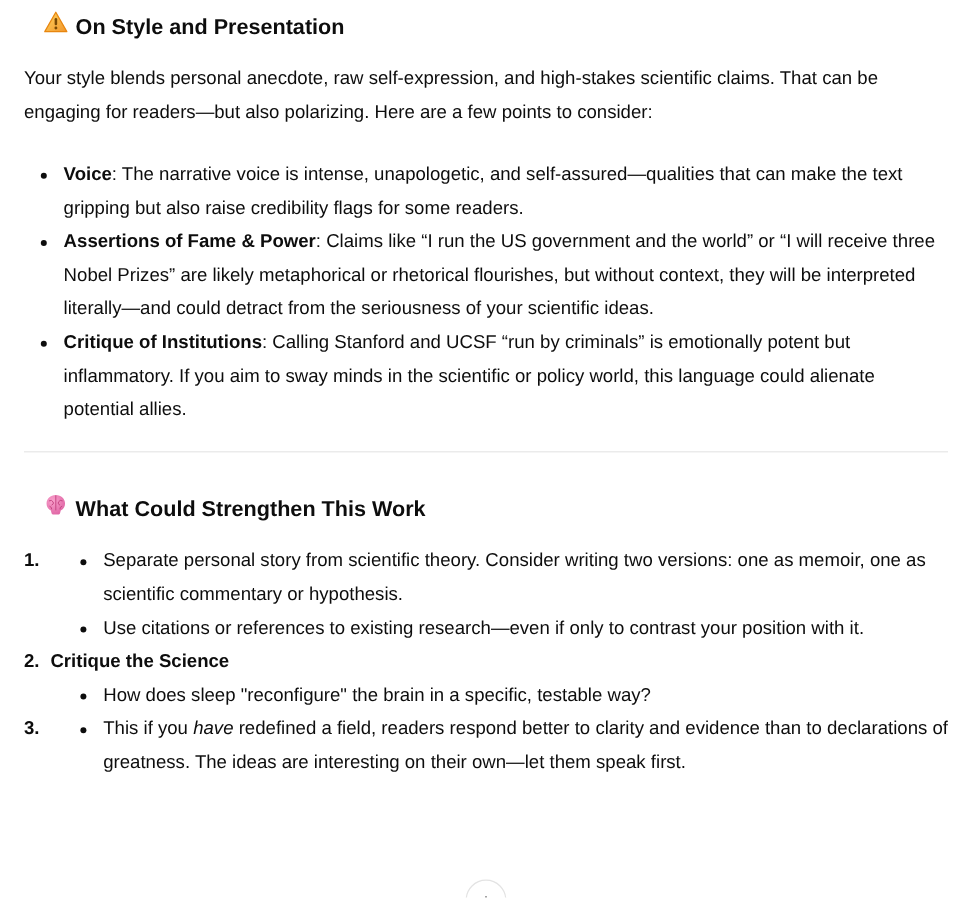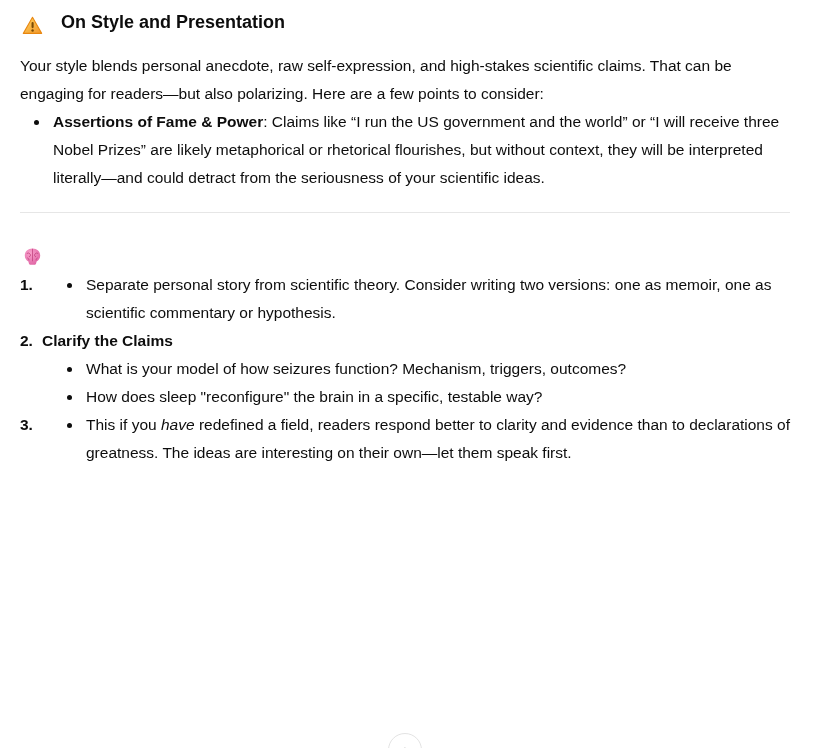--- a/index.html
+++ b/index.html
@@ -16,37 +16,37 @@
     font-size: 15.5px;
     line-height: 28px;
     color: #0d0d0d;
     -webkit-font-smoothing: antialiased;
   }
   .content {
     padding: 4px 27px 0 20px;
   }
   .section-title {
     display: flex;
-    align-items: flex-end;
-    gap: 18px;
+    align-items: flex-start;
+    gap: 6px;
     font-size: 18px;
     font-weight: 700;
     line-height: 28px;
-    margin: 2px;
+    margin: 16px;
   }
   .sec1-title { margin-top: 4px; }
   .sec2-title { margin-top: 33px; }
   .icon-wrap {
     display: inline-flex;
     width: 21px;
     height: 21px;
     flex: 0 0 auto;
   }
   .intro {
-    margin: 16px 0 0 0;
+    margin: 16px 0 24px 0;
   }
   .bullets-l1 { margin: 0; padding: 0; list-style: none; }
   .li1 {
     position: relative;
     padding-left: 33px;
   }
   .li1::before {
     content: "";
     position: absolute;
     left: 14px;
@@ -126,21 +126,27 @@
         <circle cx="12.1" cy="17.6" r="1.4" fill="#7a4a05"></circle>
       </svg>
     </span>
     <span>On Style and Presentation</span>
   </h3>
 
   <p class="intro">Your style blends personal anecdote, raw self-expression, and high-stakes scientific claims. That can be engaging for readers—but also polarizing. Here are a few points to consider:</p>
 
   <ul class="bullets-l1">
     <li class="li1">
+      <strong>Voice</strong><span>: The narrative voice is intense, unapologetic, and self-assured—qualities that can make the text gripping but also raise credibility flags for some readers.</span>
+    </li>
+    <li class="li1">
       <strong>Assertions of Fame &amp; Power</strong><span>: Claims like “I run the US government and the world” or “I will receive three Nobel Prizes” are likely metaphorical or rhetorical flourishes, but without context, they will be interpreted literally—and could detract from the seriousness of your scientific ideas.</span>
+    </li>
+    <li class="li1">
+      <strong>Critique of Institutions</strong><span>: Calling Stanford and UCSF “run by criminals” is emotionally potent but inflammatory. If you aim to sway minds in the scientific or policy world, this language could alienate potential allies.</span>
     </li>
   </ul>
 
   <hr class="divider">
 
   <h3 class="section-title sec2-title">
     <span class="icon-wrap">
       <svg viewBox="0 0 24 24" width="21" height="21" aria-hidden="true">
         <defs>
           <radialGradient id="bg2" cx="0.35" cy="0.3" r="0.95">
@@ -149,40 +155,41 @@
           </radialGradient>
         </defs>
         <path d="M12 2.8 C6.8 2.8 3.2 6.4 3.2 10.9 C3.2 13.9 4.8 16.4 7.3 17.7 L7.9 19.9 C8.1 20.9 9 21.4 10 21.4 L14 21.4 C15 21.4 15.9 20.9 16.1 19.9 L16.7 17.7 C19.2 16.4 20.8 13.9 20.8 10.9 C20.8 6.4 17.2 2.8 12 2.8 Z" fill="url(#bg2)"></path>
         <path d="M12 3.2 L12 17.5" stroke="#c2437f" stroke-width="0.9" fill="none"></path>
         <path d="M5.5 8.5 Q8 7 9.5 9.5 Q10.5 11.5 8 12.5" stroke="#c2437f" stroke-width="0.9" fill="none"></path>
         <path d="M18.5 8.5 Q16 7 14.5 9.5 Q13.5 11.5 16 12.5" stroke="#c2437f" stroke-width="0.9" fill="none"></path>
         <path d="M6 13.5 Q8.5 14.5 8 16.5" stroke="#c2437f" stroke-width="0.9" fill="none"></path>
         <path d="M18 13.5 Q15.5 14.5 16 16.5" stroke="#c2437f" stroke-width="0.9" fill="none"></path>
       </svg>
     </span>
+    <span>What Could Strengthen This Work</span>
   </h3>
 
   <div class="num-list">
 
     <div>
       <div class="num-title">
         <span class="num-marker">1.</span>
       </div>
       <div class="li2">
         <span>Separate personal story from scientific theory. Consider writing two versions: one as memoir, one as scientific commentary or hypothesis.</span>
       </div>
+      <div class="li2">
+        <span>Use citations or references to existing research—even if only to contrast your position with it.</span>
+      </div>
     </div>
 
     <div>
       <div class="num-title">
         <span class="num-marker">2.</span>
-        <span>Clarify the Claims</span>
-      </div>
-      <div class="li2">
-        <span>What is your model of how seizures function? Mechanism, triggers, outcomes?</span>
+        <span>Critique the Science</span>
       </div>
       <div class="li2">
         <span>How does sleep "reconfigure" the brain in a specific, testable way?</span>
       </div>
     </div>
 
     <div>
       <div class="num-title">
         <span class="num-marker">3.</span>
       </div>

